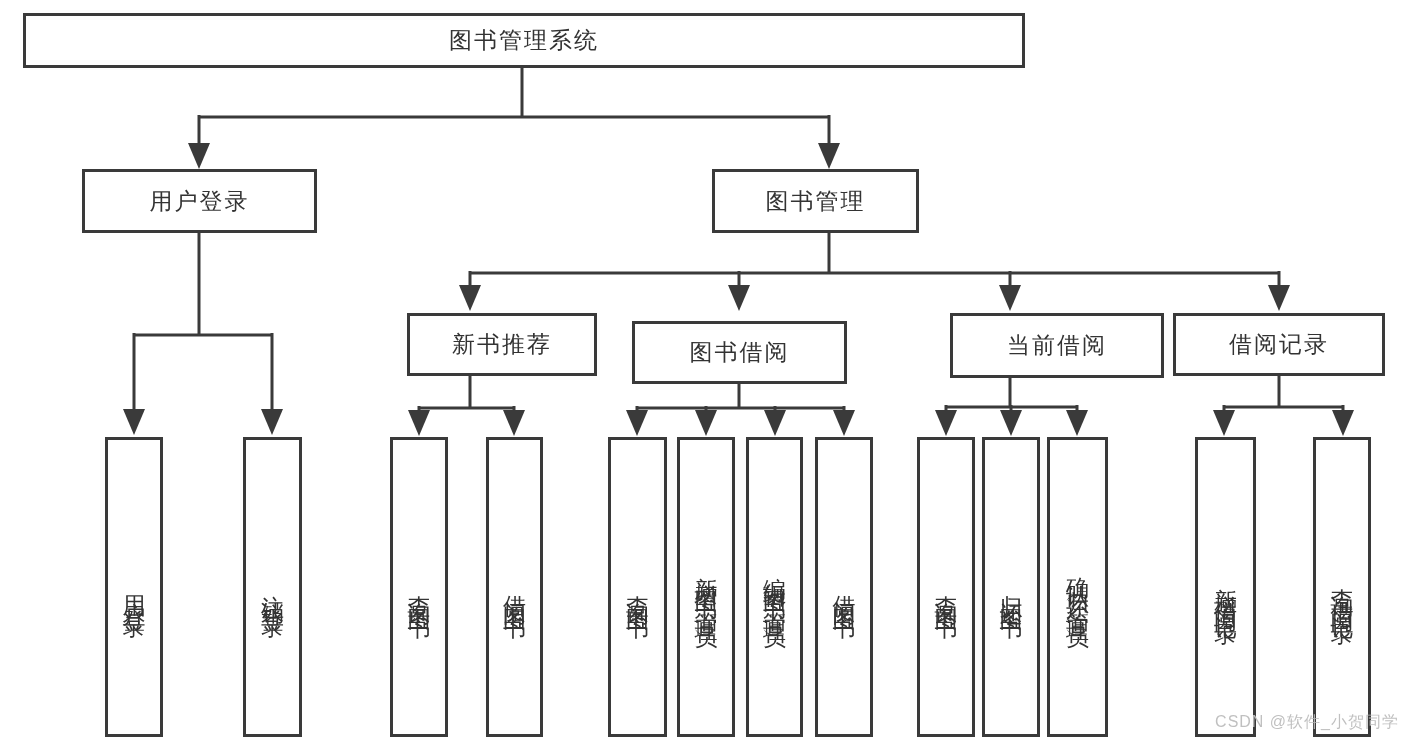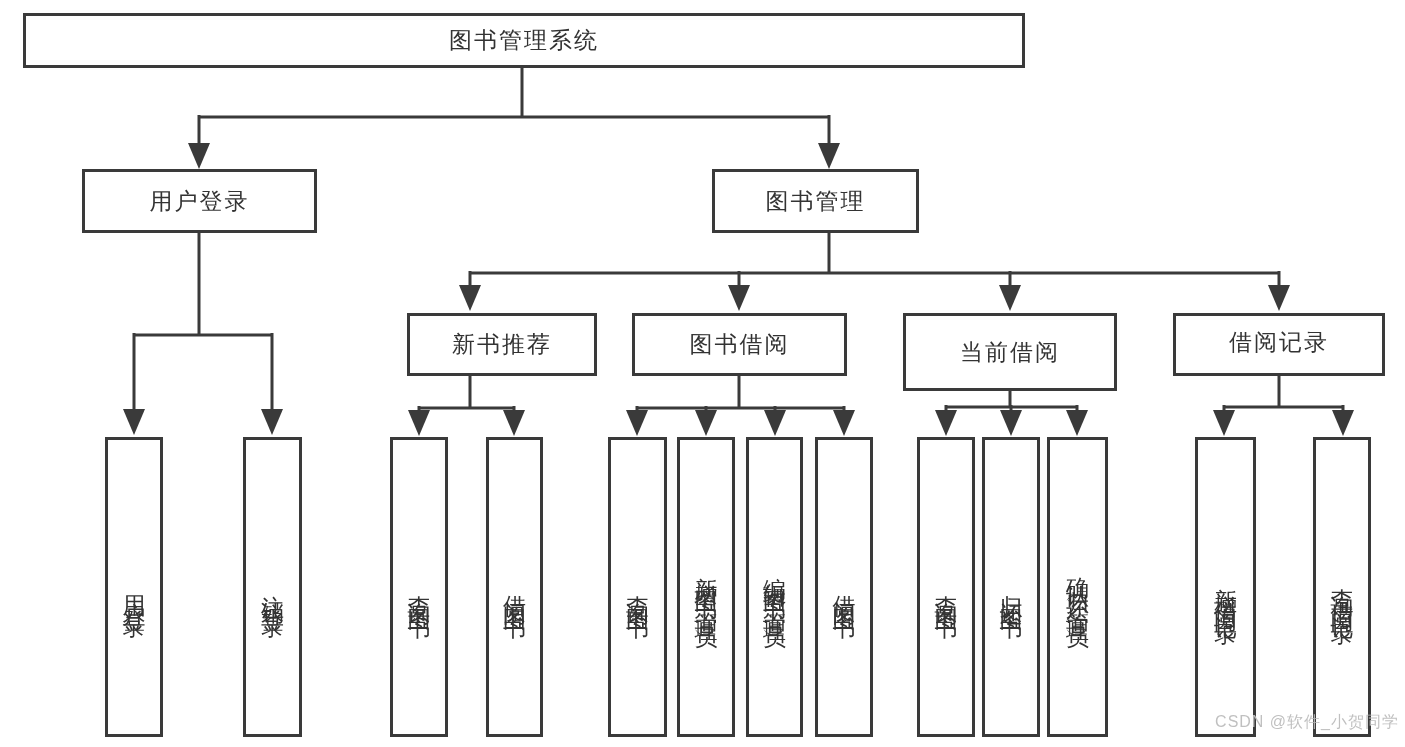--- a/index.html
+++ b/index.html
@@ -101,23 +101,23 @@
       <polygon points="1332,410 1354,410 1343,436"></polygon>
     </g>
   </svg>
 
   <div class="node h" style="left:23px; top:13px; width:1002px; height:55px;">图书管理系统</div>
 
   <div class="node h" style="left:82px; top:169px; width:235px; height:64px;">用户登录</div>
   <div class="node h" style="left:712px; top:169px; width:207px; height:64px;">图书管理</div>
 
   <div class="node h" style="left:363px; top:313px; width:190px; height:63px;margin-left:44px;">新书推荐</div>
-  <div class="node h" style="left:632px; top:313px; width:215px; height:63px;">图书借阅</div>
-  <div class="node h" style="left:903px; top:313px; width:214px; height:78px;">当前借阅</div>
-  <div class="node h" style="left:1173px; top:313px; width:212px; height:63px;font-family:Liberation Mono, monospace;">借阅记录</div>
+  <div class="node h" style="left:632px; top:321px; width:215px; height:63px;">图书借阅</div>
+  <div class="node h" style="left:950px; top:313px; width:214px; height:65px;">当前借阅</div>
+  <div class="node h" style="left:1173px; top:313px; width:212px; height:63px;">借阅记录</div>
 
   <div class="node leaf" style="left:105px; top:437px; width:58px; height:300px;">用户登录</div>
   <div class="node leaf" style="left:243px; top:437px; width:59px; height:300px;">注销登录</div>
 
   <div class="node leaf" style="left:390px; top:437px; width:58px; height:300px;">查询图书</div>
   <div class="node leaf" style="left:486px; top:437px; width:57px; height:300px;">借阅图书</div>
 
   <div class="node leaf" style="left:608px; top:437px; width:59px; height:300px;">查询图书</div>
   <div class="node leaf" style="left:677px; top:437px; width:58px; height:300px;">新增图书（管理员）</div>
   <div class="node leaf" style="left:746px; top:437px; width:57px; height:300px;">编辑图书（管理员）</div>

